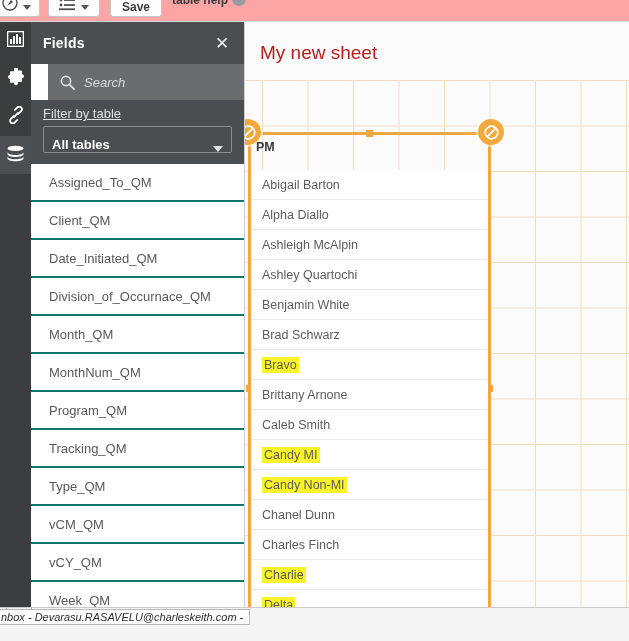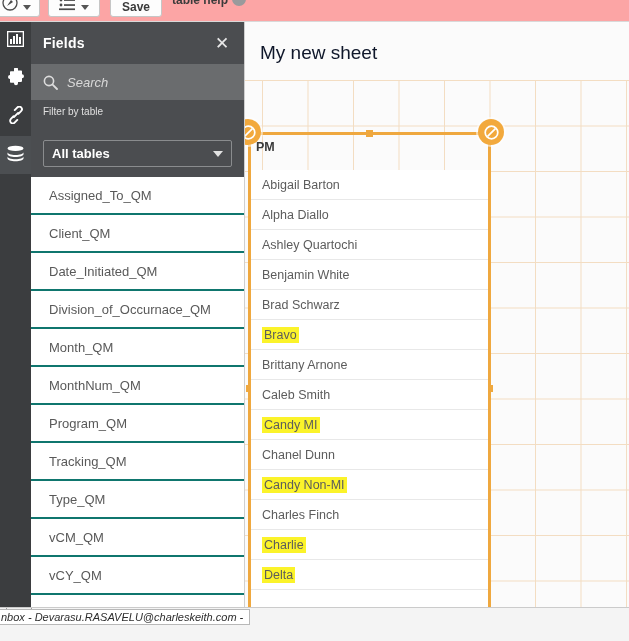--- a/index.html
+++ b/index.html
@@ -77,33 +77,33 @@
     flex: 0 0 42px;
   }
   .fp-title { font-size: 14px; font-weight: bold; letter-spacing: .2px; }
   .fp-close {
     margin-left: auto; width: 20px; height: 20px;
     display: flex; align-items: center; justify-content: center;
     color: #e8e8e8; font-size: 17px; line-height: 1;
   }
   .fp-search {
     height: 36px; background: #6a6c6e; flex: 0 0 36px;
-    display: flex; align-items: center; padding: 0 12px; gap: 9px;
+    display: flex; align-items: center; padding: 0 12px; gap: 9px; margin-left: 17px;
   }
   .fp-search-ico { width: 15px; height: 15px; color: #d8d8d8; display: block; }
   .fp-search-txt {
     font-size: 13px; font-style: italic; color: #d9d9d9;
   }
   .fp-filterwrap {
     background: #4b4d50; flex: 0 0 64px; padding: 6px 12px 10px 12px;
   }
-  .fp-filter-label { font-size: 10px; color: #e0e0e0; margin-bottom: 23px; }
+  .fp-filter-label { font-size: 13px; color: #e0e0e0; margin-bottom: 5px; text-decoration: underline; }
   .fp-select {
     height: 27px; border: 1px solid #8a8c8e; border-radius: 2px;
-    display: flex; align-items: center; padding: 0 8px;
+    display: flex; align-items: flex-end; padding: 0 8px;
     color: #ffffff; font-size: 13px; font-weight: bold;
   }
   .fp-select-caret {
     margin-left: auto; width: 0; height: 0;
     border-left: 5px solid transparent; border-right: 5px solid transparent;
     border-top: 6px solid #e2e2e2;
   }
   .fp-list { flex: 1; background: #ffffff; overflow: hidden; }
   .fp-row {
     height: 38px; display: flex; align-items: center;
@@ -113,21 +113,21 @@
   }
 
   
   .canvas {
     position: absolute; left: 245px; top: 22px; width: 384px; height: 601px;
     background: #fbfbfb;
     overflow: hidden;
   }
   .sheet-title {
     position: absolute; left: 15px; top: 20px;
-    font-size: 19px; color: #0f172a;
+    font-size: 19px; color: #b91c1c;
   }
   .grid {
     position: absolute; left: 0; top: 58px; width: 384px; height: 543px;
     background-image:
       linear-gradient(to right, #f3ddc2 1px, transparent 1px),
       linear-gradient(to bottom, #f3ddc2 1px, transparent 1px);
     background-size: 45.5px 45.5px;
     background-position: 17px 0px;
   }
 
@@ -383,20 +383,23 @@
 
       <div class="pm-label">PM</div>
       <div class="name-list" id="name-list">
           <div class="name-row">
             <span>Abigail Barton</span>
           </div>
           <div class="name-row">
             <span>Alpha Diallo</span>
           </div>
           <div class="name-row">
+            <span>Ashleigh McAlpin</span>
+          </div>
+          <div class="name-row">
             <span>Ashley Quartochi</span>
           </div>
           <div class="name-row">
             <span>Benjamin White</span>
           </div>
           <div class="name-row">
             <span>Brad Schwarz</span>
           </div>
           <div class="name-row">
             <span class="hl">Bravo</span>
@@ -404,24 +407,24 @@
           <div class="name-row">
             <span>Brittany Arnone</span>
           </div>
           <div class="name-row">
             <span>Caleb Smith</span>
           </div>
           <div class="name-row">
             <span class="hl">Candy MI</span>
           </div>
           <div class="name-row">
+            <span class="hl">Candy Non-MI</span>
+          </div>
+          <div class="name-row">
             <span>Chanel Dunn</span>
-          </div>
-          <div class="name-row">
-            <span class="hl">Candy Non-MI</span>
           </div>
           <div class="name-row">
             <span>Charles Finch</span>
           </div>
           <div class="name-row">
             <span class="hl">Charlie</span>
           </div>
           <div class="name-row">
             <span class="hl">Delta</span>
           </div>

